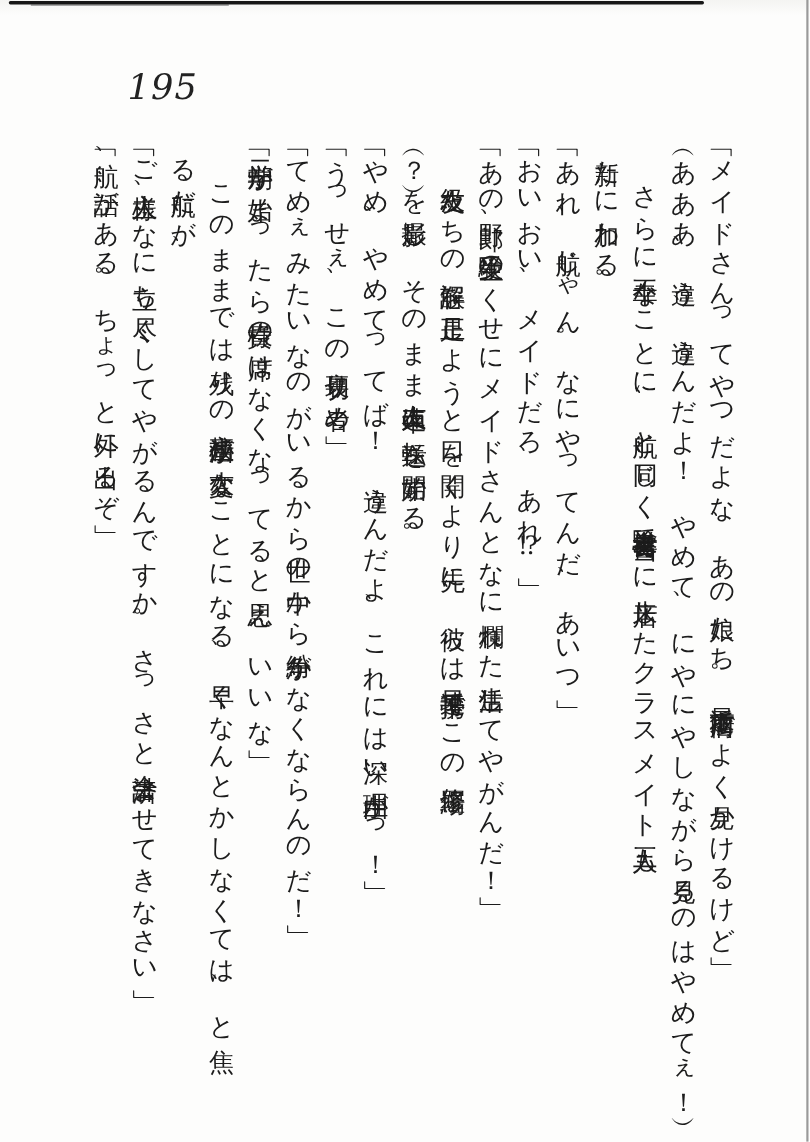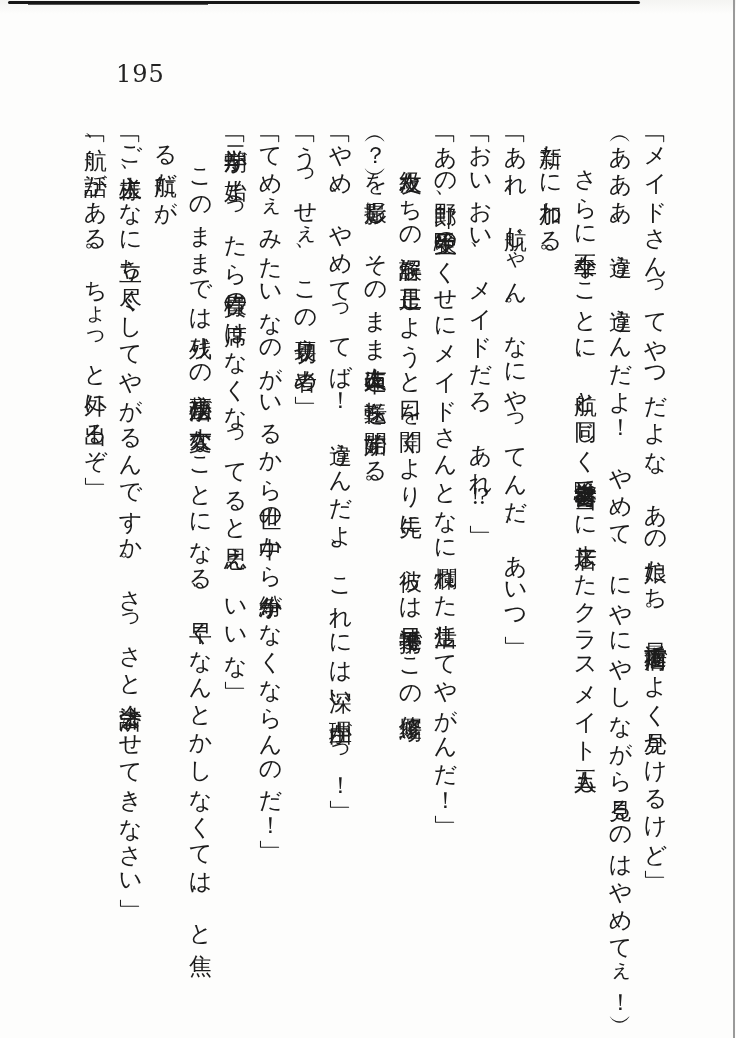--- a/index.html
+++ b/index.html
@@ -44,21 +44,22 @@
     top: 0;
     right: 1px;
     width: 2px;
     height: 1038px;
     background: #9a9a9a;
   }
   .page-number {
     position: absolute;
     top: 60px;
     left: 116px;
-    font-size: 24px;
+    font-size: 32px;
+    font-style: italic;
     color: #222;
     letter-spacing: 1px;
   }
   .text-area {
     position: absolute;
     top: 128px;
     right: 63px;
     height: 912px;
     writing-mode: vertical-rl;
     text-orientation: mixed;

